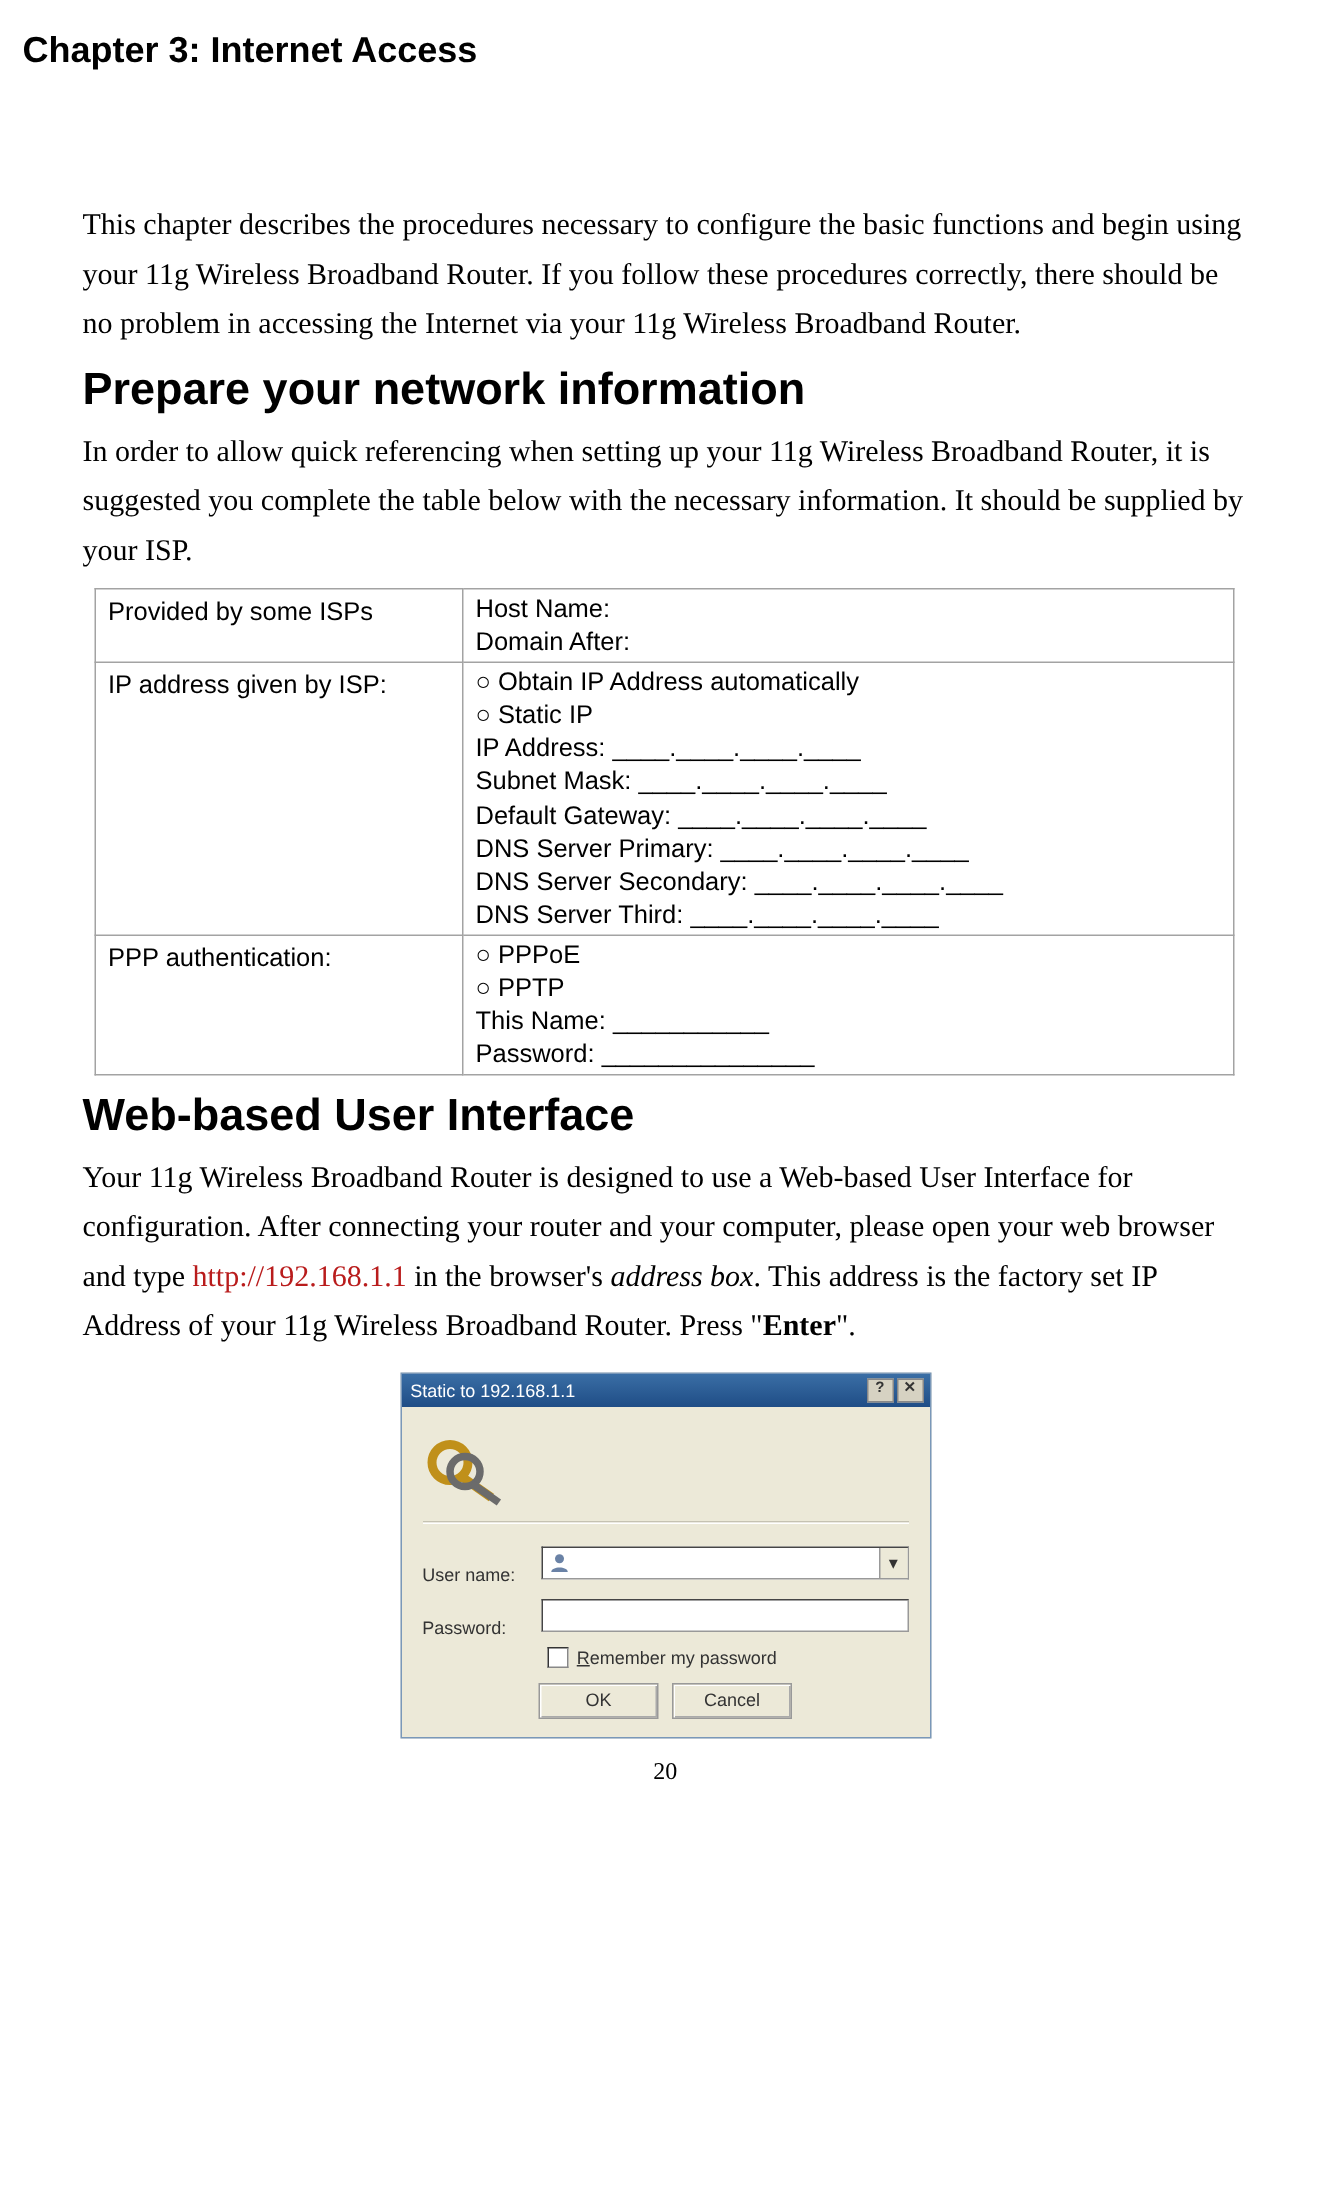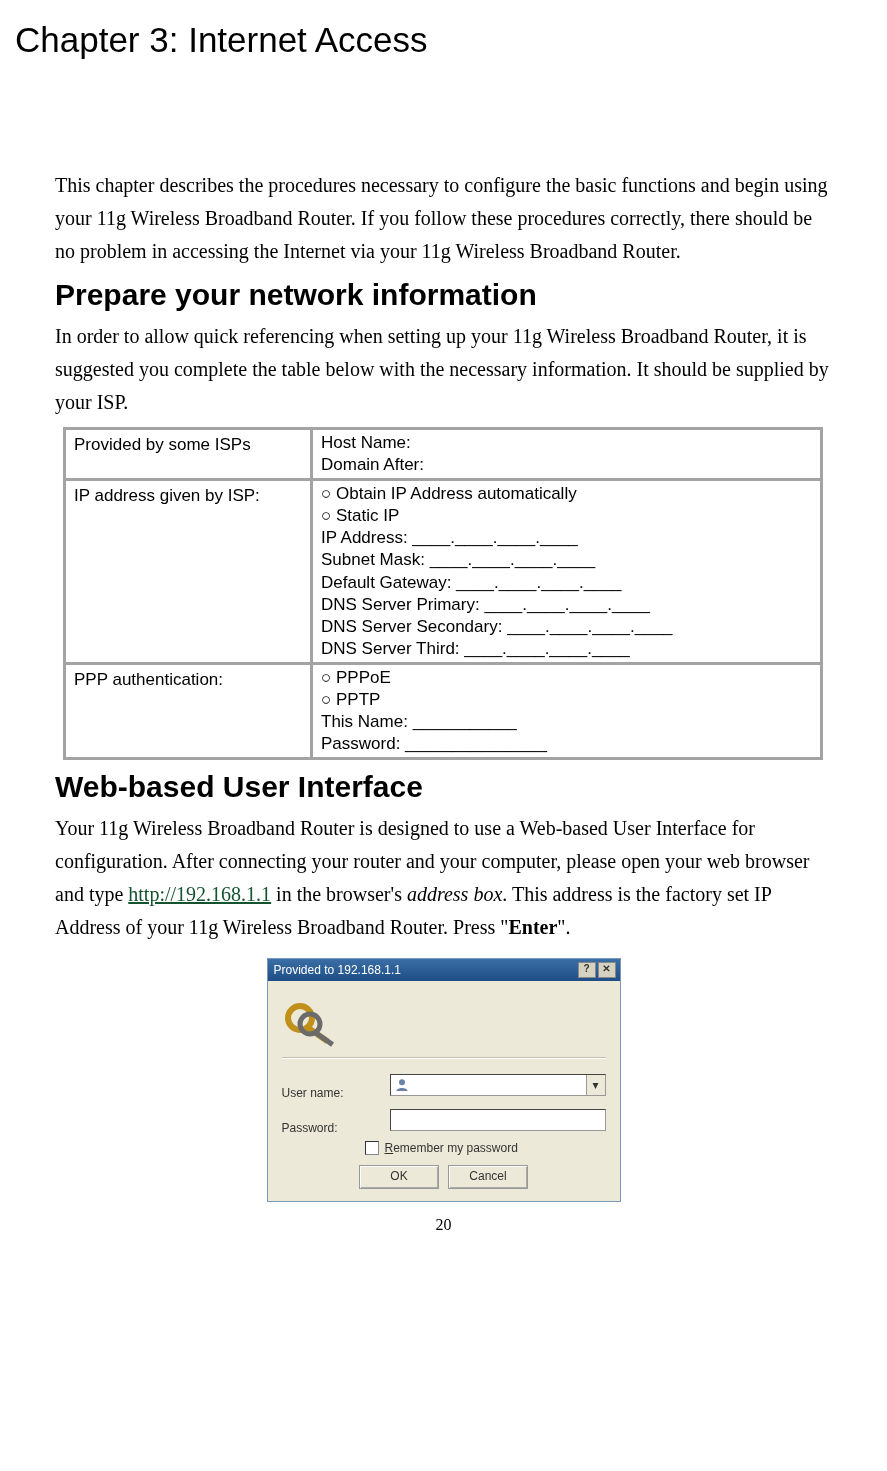--- a/index.html
+++ b/index.html
@@ -6,23 +6,23 @@
     margin: 0;
     padding: 20px 55px 10px 55px;
     font-family: Arial, Helvetica, sans-serif;
     font-size: 18px;
     color: #000;
     background: #fff;
     width: 887px;
     box-sizing: border-box;
   }
   h1.chapter {
-    font-size: 35px;
-    font-weight: normal;
-    margin: 0 0 109px -40px;
+    font-size: 24px;
+    font-weight: bold;
+    margin: 0 0 86px -40px;
   }
   .body-text {
     font-family: "Times New Roman", Times, serif;
     font-size: 20px;
     line-height: 1.65;
     margin: 0 0 8px 0;
   }
   h2.sect {
     font-family: Arial, Helvetica, sans-serif;
     font-size: 30px;
@@ -30,32 +30,31 @@
     margin: 10px 0 8px 0;
   }
   table.info {
     border-collapse: collapse;
     width: 760px;
     margin: 6px 0 10px 8px;
     font-family: Arial, Helvetica, sans-serif;
     font-size: 17px;
   }
   table.info td {
-    border: 3px solid #a3a3a3;
+    border: 1px solid #a3a3a3;
     vertical-align: top;
     padding: 2px 6px 2px 8px;
     line-height: 1.3;
   }
   table.info td.left {
     width: 230px;
     padding-top: 4px;
   }
   a.link {
-    color: #14532d;
-    text-decoration: underline;
+    color: #b91c1c;
   }
   .italic { font-style: italic; }
   .bold { font-weight: bold; }
   .page-num {
     text-align: center;
     font-family: "Times New Roman", serif;
     font-size: 16px;
     margin-top: 14px;
   }
 
@@ -111,21 +110,21 @@
     border-top: 1px solid #c5c2b2;
     border-bottom: 1px solid #fff;
     margin: 0 0 10px 0;
   }
   .field-row {
     display: flex;
     align-items: center;
     margin: 4px 0;
   }
   .field-row label {
-    width: 108px;
+    width: 79px;
     margin-top: 17px;
   }
   .field-row .box {
     flex: 1;
     height: 20px;
     border: 1px inset #999;
     background: #fff;
     position: relative;
     display: flex;
     align-items: center;
@@ -223,21 +222,21 @@
 
 <h2 class="sect">Web-based User Interface</h2>
 
 <p class="body-text">
   <span>Your 11g Wireless Broadband Router is designed to use a Web-based User Interface for configuration. After connecting your router and your computer, please open your web browser and type </span><a class="link">http://192.168.1.1</a><span> in the browser's </span><span class="italic">address box</span><span>. This address is the factory set IP Address of your 11g Wireless Broadband Router. Press "</span><span class="bold">Enter</span><span>".</span>
 </p>
 
 <div class="dialog-wrap">
   <div class="dialog">
     <div class="titlebar">
-      <span>Provided to 192.168.1.1</span>
+      <span>Static to 192.168.1.1</span>
       <span class="tb-buttons">
         <span class="tb-btn">?</span>
         <span class="tb-btn">✕</span>
       </span>
     </div>
     <div class="dialog-body">
       <div class="icon-area">
         <svg width="64" height="48" viewBox="0 0 64 48">
           <circle cx="18" cy="18" r="12" fill="none" stroke="#c0901a" stroke-width="6"></circle>
           <rect x="26" y="24" width="26" height="6" fill="#c0901a" transform="rotate(35 26 24)"></rect>

